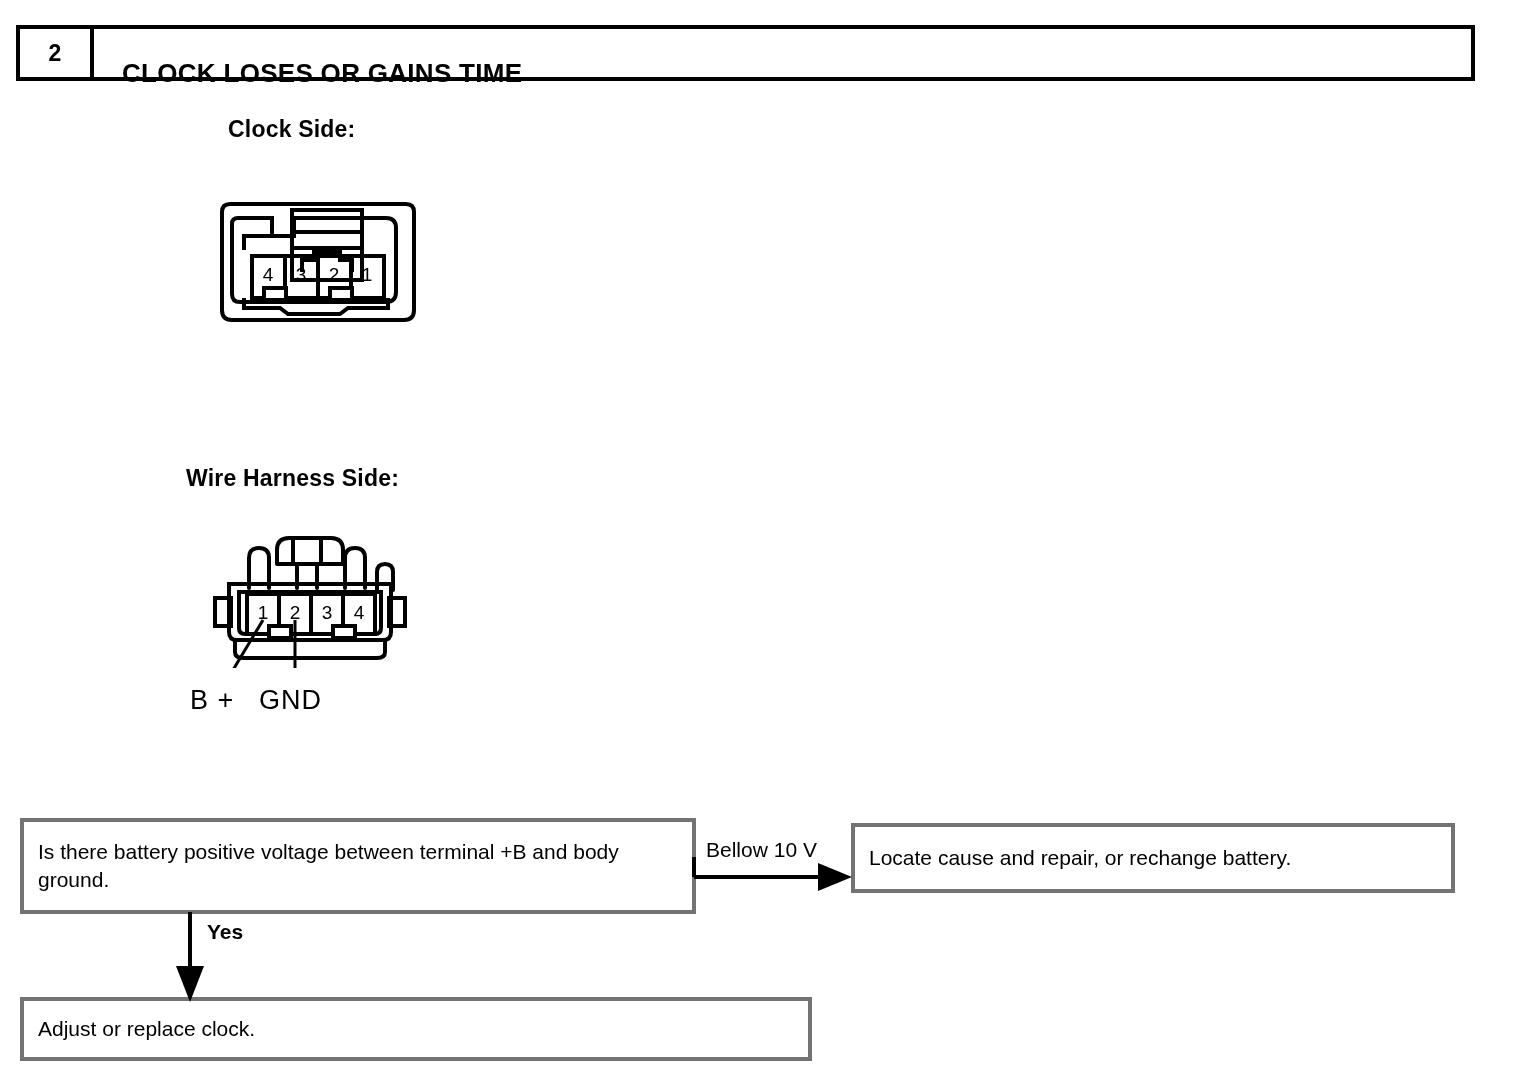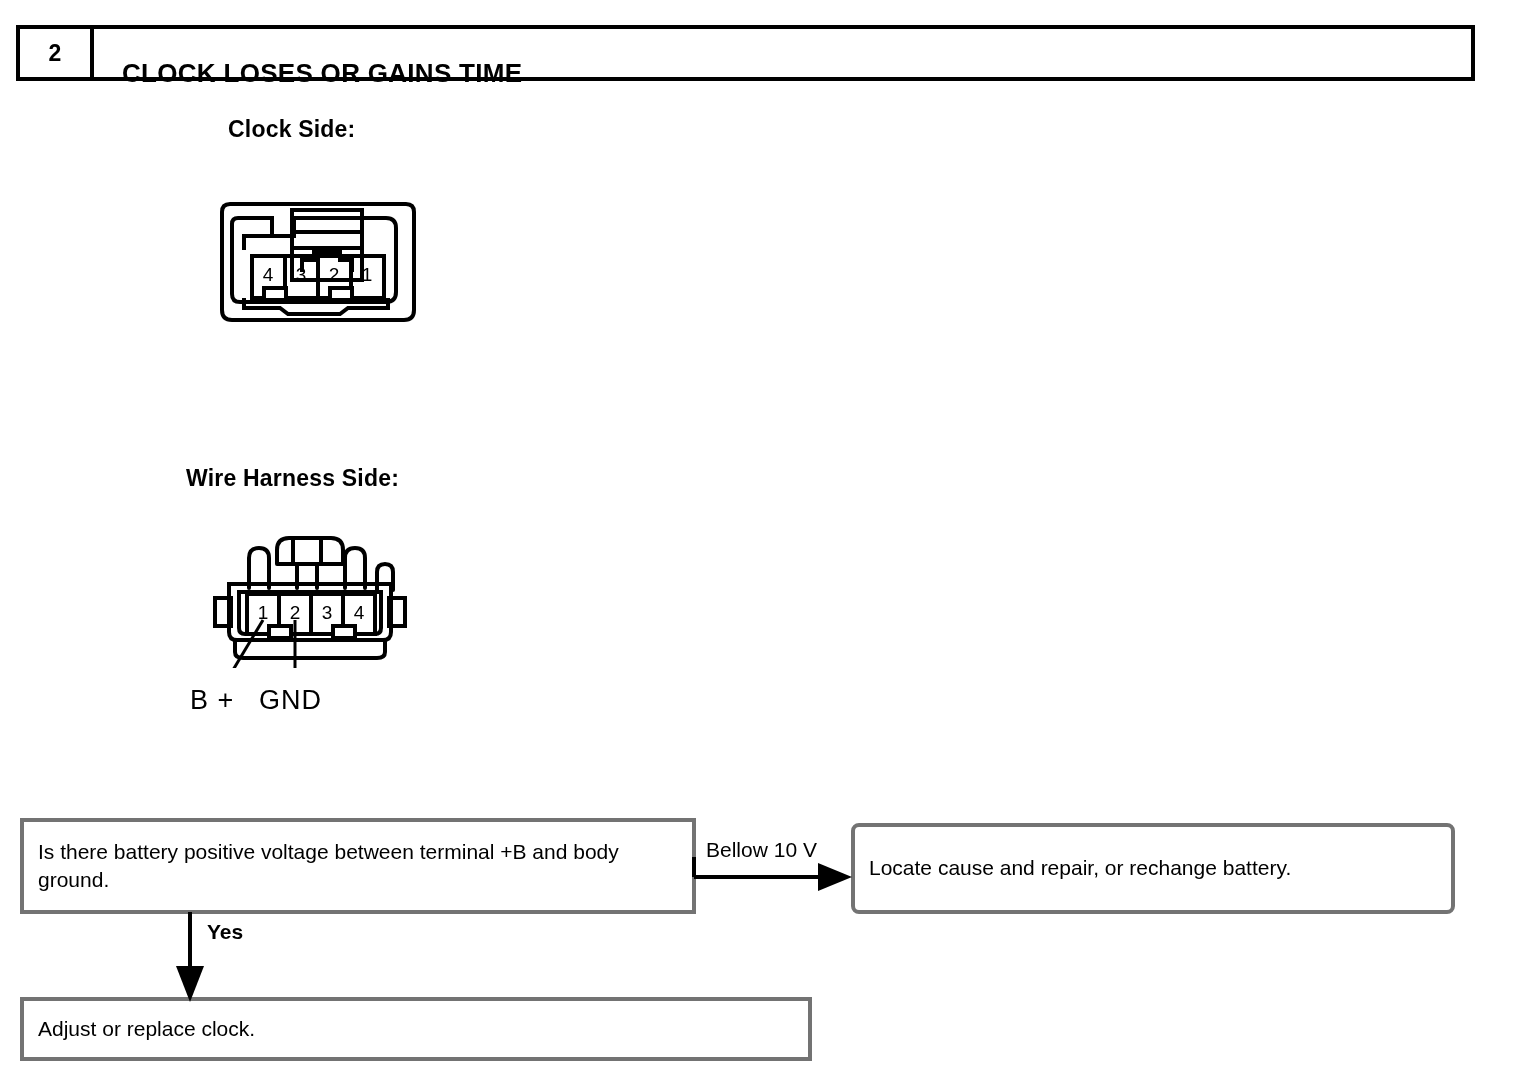--- a/index.html
+++ b/index.html
@@ -124,22 +124,21 @@
   .box-question {
     left: 20px;
     top: 818px;
     width: 676px;
     height: 96px;
   }
   .box-battery {
     left: 851px;
     top: 823px;
     width: 604px;
-    height: 91px;
-    border-radius: 8px;
+    height: 70px;
   }
   .box-adjust {
     left: 20px;
     top: 997px;
     width: 792px;
     height: 64px;
   }
 
   .flow-edge-label {
     position: absolute;

